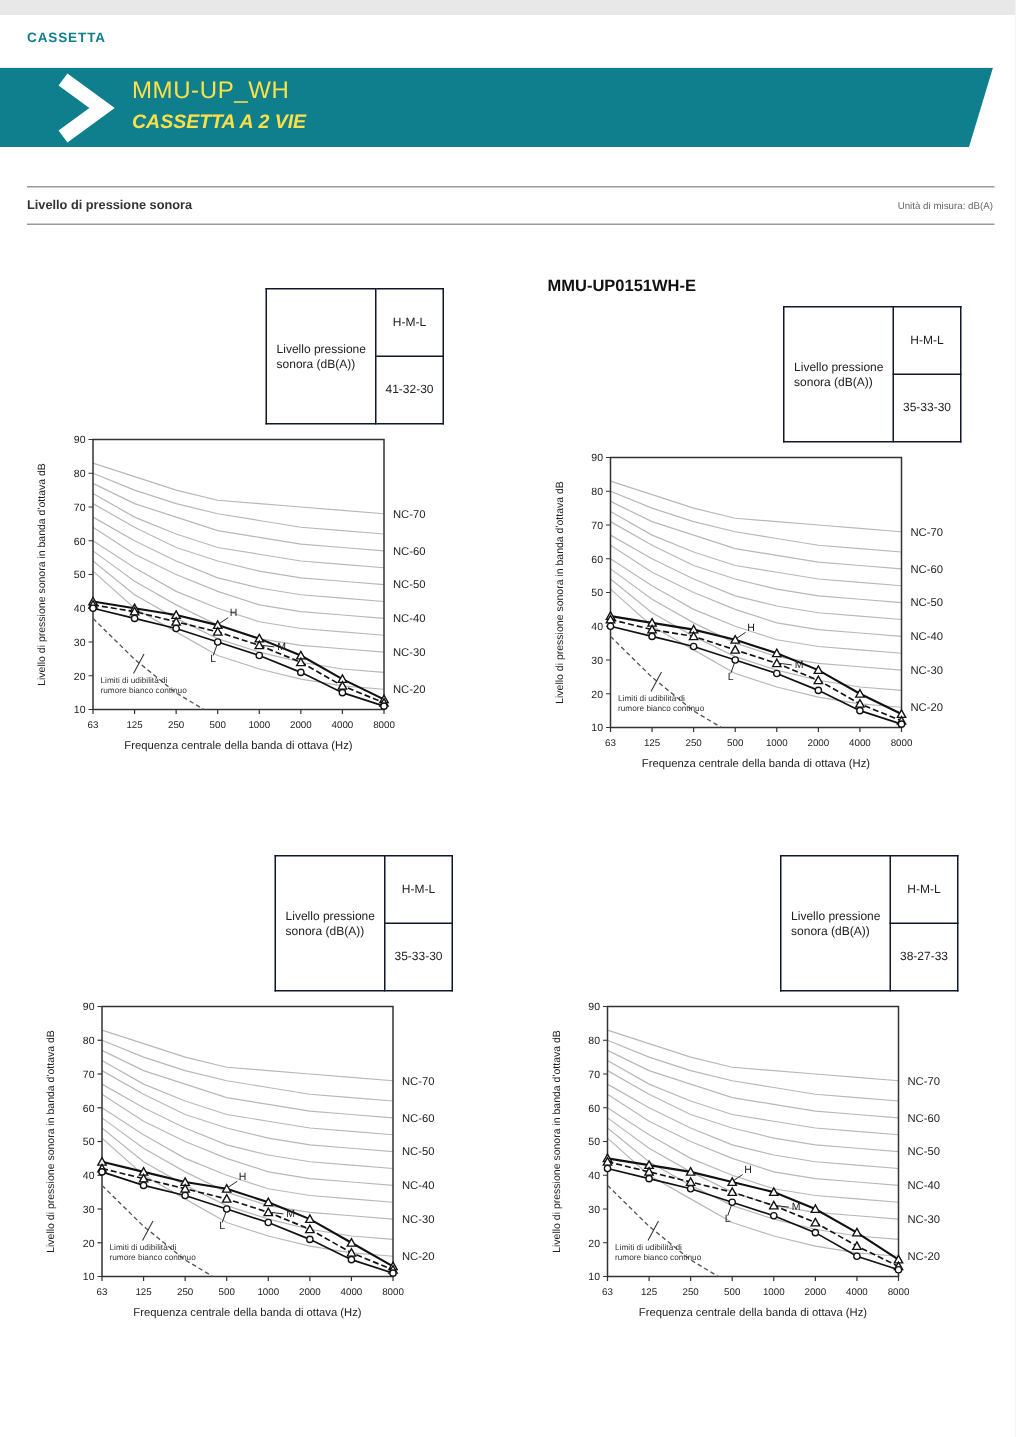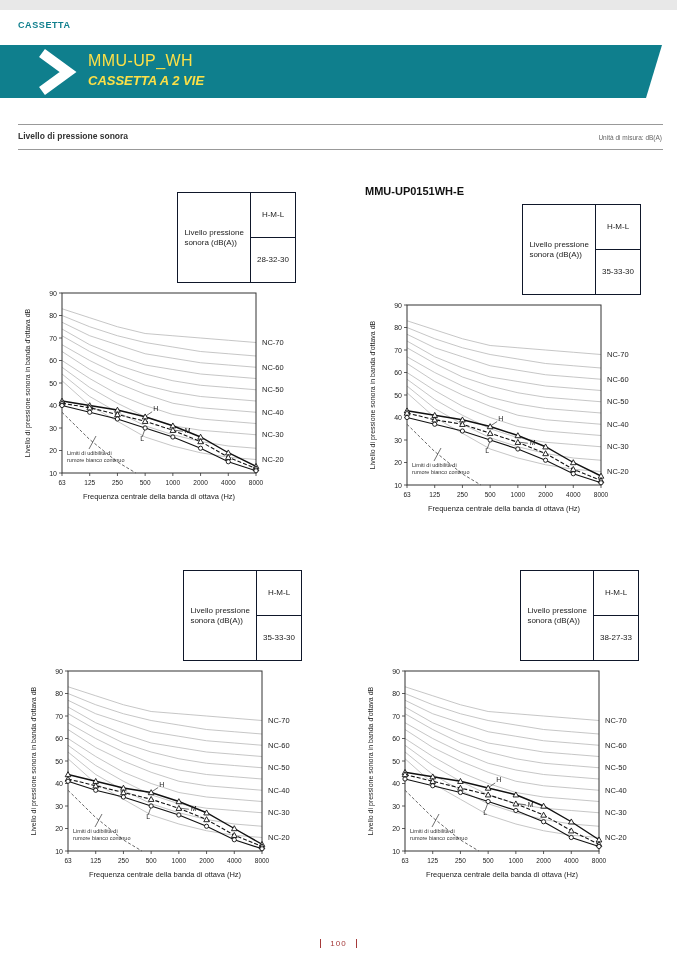--- a/index.html
+++ b/index.html
@@ -65,21 +65,21 @@
     <table class="spl-table">
       <tbody>
           <tr>
         <td class="lbl" rowspan="2">
           <span>Livello pressione</span><br>
           <span>sonora (dB(A))</span>
         </td>
         <td class="hdr">H-M-L</td>
       </tr>
       <tr>
-        <td class="val">28-32-30</td>
+        <td class="val">41-32-30</td>
       </tr>
     </tbody>
       </table>
     <svg class="spl-chart" width="300" height="218" viewBox="0 0 300 218">
         <g>
           <polyline points="42,93.75 69.71428571428572,118.5 97.42857142857143,134.25 125.14285714285714,150 152.85714285714286,159 180.57142857142858,165.75 208.28571428571428,170.25 236,172.5" fill="none" stroke="#b8b8b8" stroke-width="0.8"></polyline>
           <polyline points="42,87 69.71428571428572,109.5 97.42857142857143,125.25 125.14285714285714,138.75 152.85714285714286,147.75 180.57142857142858,154.5 208.28571428571428,159 236,161.25" fill="none" stroke="#b8b8b8" stroke-width="0.8"></polyline>
           <polyline points="42,80.25 69.71428571428572,100.5 97.42857142857143,116.25 125.14285714285714,129.75 152.85714285714286,138.75 180.57142857142858,143.25 208.28571428571428,145.5 236,147.75" fill="none" stroke="#b8b8b8" stroke-width="0.8"></polyline>
           <polyline points="42,73.5 69.71428571428572,91.5 97.42857142857143,107.25 125.14285714285714,118.5 152.85714285714286,127.5 180.57142857142858,132 208.28571428571428,134.25 236,136.5" fill="none" stroke="#b8b8b8" stroke-width="0.8"></polyline>
           <polyline points="42,64.5 69.71428571428572,82.5 97.42857142857143,96 125.14285714285714,107.25 152.85714285714286,116.25 180.57142857142858,120.75 208.28571428571428,123 236,125.25" fill="none" stroke="#b8b8b8" stroke-width="0.8"></polyline>
@@ -503,17 +503,14 @@
         <circle cx="236" cy="181.5" r="2.1" fill="#fff" stroke="#111" stroke-width="0.9"></circle>
         <text x="133.14285714285714" y="117" font-size="7" text-anchor="start" fill="#222">H</text>
         <line x1="132.14285714285714" y1="118" x2="126.14285714285714" y2="122" stroke="#111" stroke-width="0.6"></line>
         <text x="164.85714285714286" y="141.75" font-size="7" text-anchor="start" fill="#222">M</text>
         <line x1="162.85714285714286" y1="139.75" x2="154.85714285714286" y2="138.75" stroke="#111" stroke-width="0.6"></line>
         <text x="120.14285714285714" y="149.5" font-size="7" text-anchor="start" fill="#222">L</text>
         <line x1="122.14285714285714" y1="145.5" x2="124.64285714285714" y2="138.5" stroke="#111" stroke-width="0.6"></line>
       </svg>
   </div>
 
-  <div class="footer">
-    <span class="bar"></span><span class="num">100</span><span class="bar"></span>
-  </div>
 
 </div>
 
 </body></html>

